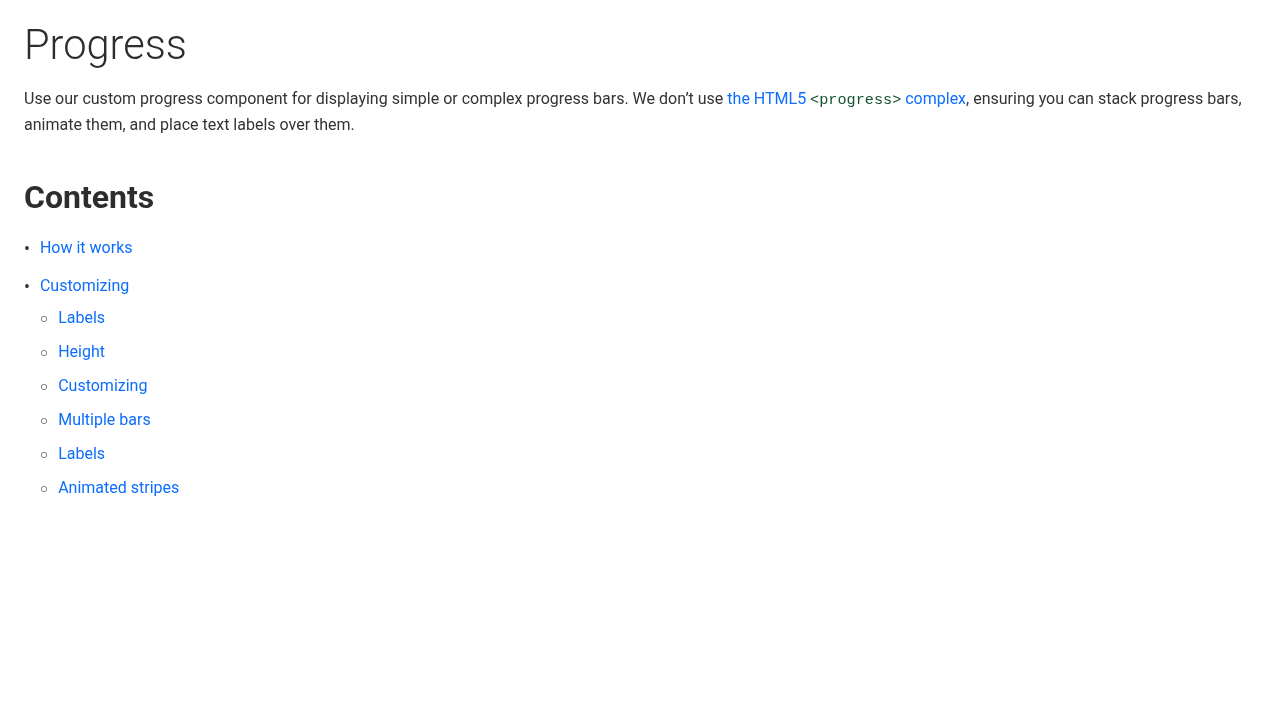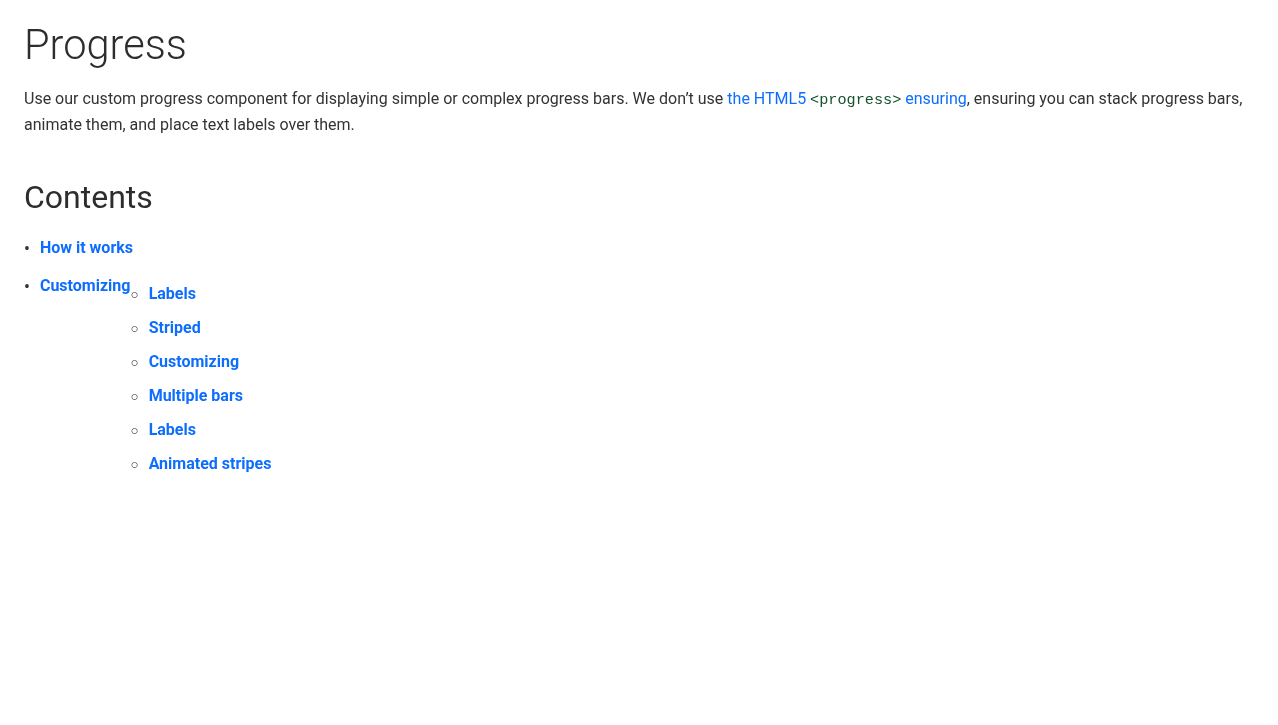--- a/index.html
+++ b/index.html
@@ -43,21 +43,21 @@
       font-family: SFMono-Regular, Menlo, Monaco, Consolas, 'Liberation Mono', 'Courier New', monospace;
       font-size: 0.95em;
     }
 
     .contents-section {
       margin-top: 20px;
     }
 
     .contents-title {
       font-size: 2rem;
-      font-weight: 400;
+      font-weight: 700;
       color: #2d2d2d;
       margin-bottom: 20px;
     }
 
     .contents-list {
       list-style: none;
       padding: 0;
       margin: 0;
     }
 
@@ -73,21 +73,20 @@
       color: #333;
       margin-right: 10px;
       font-size: 1.1rem;
       line-height: 1.5;
     }
 
     .contents-list a {
       color: #0d6efd;
       text-decoration: none;
       line-height: 1.5;
-      font-weight: bold;
     }
 
     .sub-list {
       list-style: none;
       padding: 0;
       margin: 8px 0 0 0;
     }
 
     .sub-list li {
       display: flex;
@@ -105,48 +104,48 @@
     }
 
     .sub-list a {
       color: #0d6efd;
       text-decoration: none;
       line-height: 1.5;
     }
 
     .customizing-item {
       display: flex;
-      flex-direction: row;
+      flex-direction: column;
     }
   </style>
 </head>
 <body>
 
 <h1 class="page-title">Progress</h1>
 
 <p class="intro-text">
-  <span>Use our custom progress component for displaying simple or complex progress bars. We don’t use </span><a href="#"><span>the HTML5 </span><code>&lt;progress&gt;</code><span> ensuring</span></a><span>, ensuring you can stack progress bars, animate them, and place text labels over them.</span>
+  <span>Use our custom progress component for displaying simple or complex progress bars. We don’t use </span><a href="#"><span>the HTML5 </span><code>&lt;progress&gt;</code><span> complex</span></a><span>, ensuring you can stack progress bars, animate them, and place text labels over them.</span>
 </p>
 
 <div class="contents-section">
   <h2 class="contents-title">Contents</h2>
 
   <ul class="contents-list">
     <li>
       <a href="#how-it-works">How it works</a>
     </li>
     <li>
       <div class="customizing-item">
         <a href="#customizing">Customizing</a>
         <ul class="sub-list">
           <li>
             <a href="#labels">Labels</a>
           </li>
           <li>
-            <a href="#height">Striped</a>
+            <a href="#height">Height</a>
           </li>
           <li>
             <a href="#backgrounds">Customizing</a>
           </li>
           <li>
             <a href="#multiple-bars">Multiple bars</a>
           </li>
           <li>
             <a href="#striped">Labels</a>
           </li>

